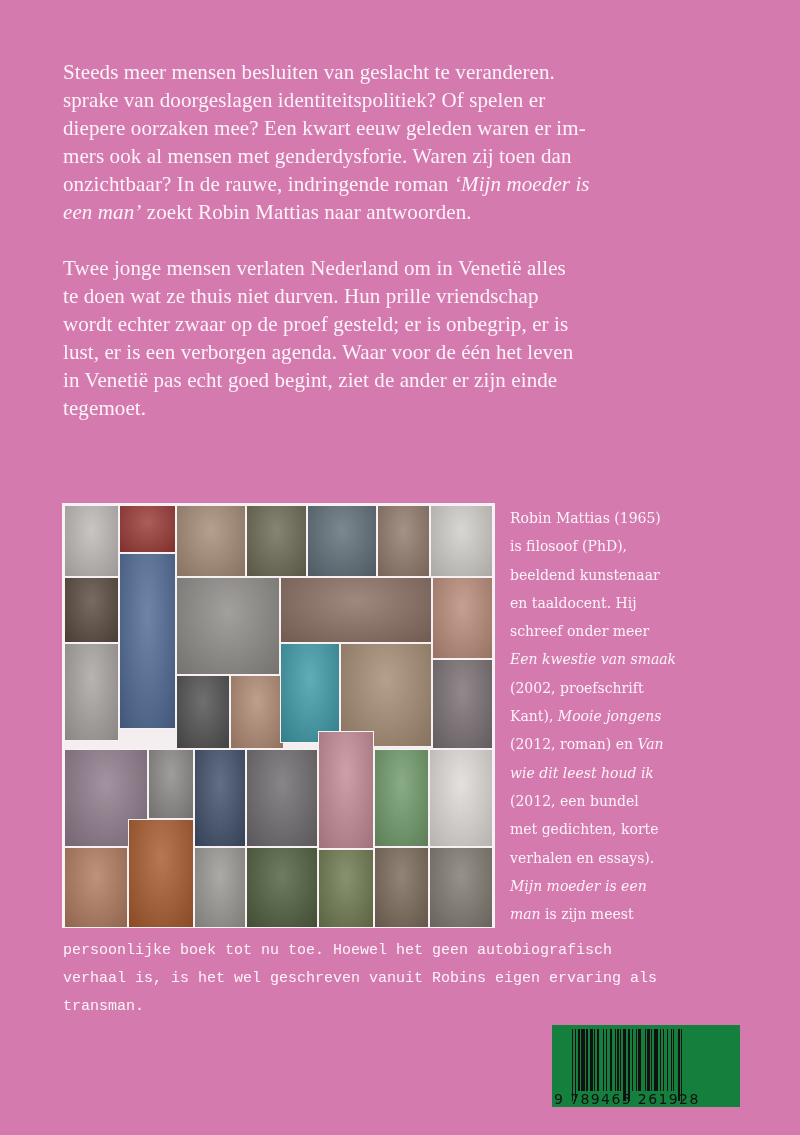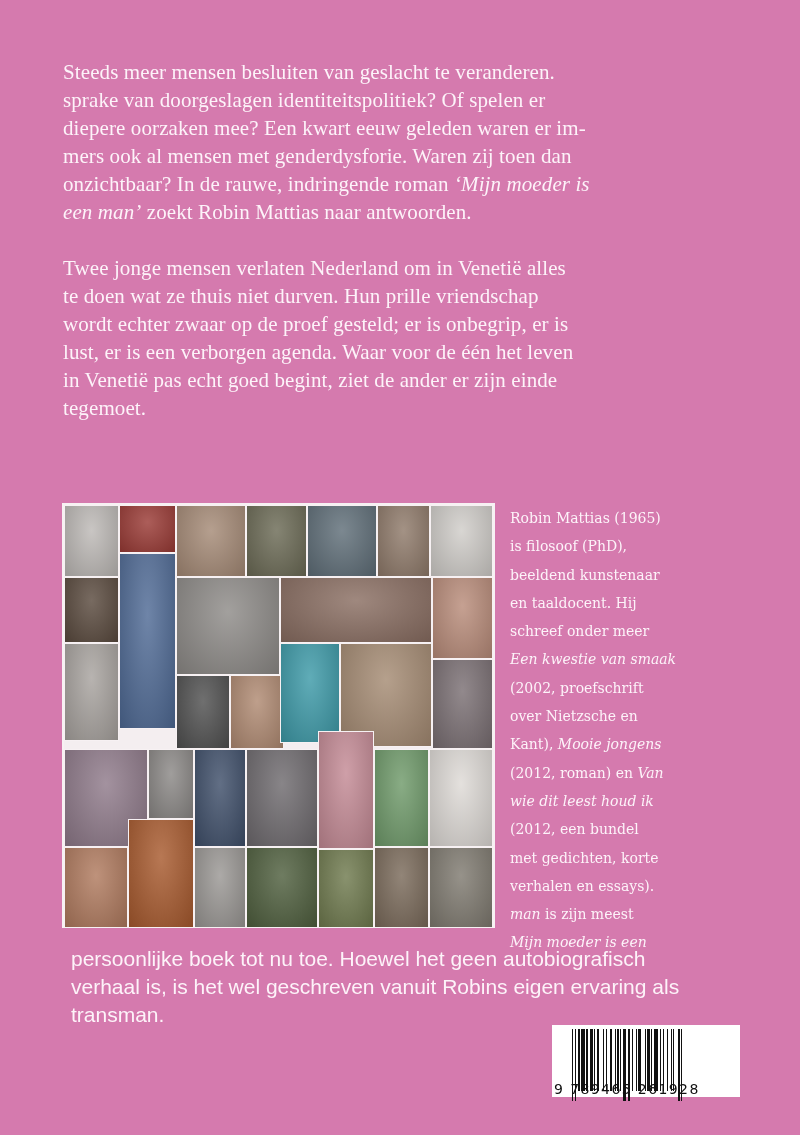--- a/index.html
+++ b/index.html
@@ -52,31 +52,31 @@
     width: 240px;
     font-family: "DejaVu Serif", serif;
     font-size: 14px;
     line-height: 28.3px;
     margin: 0;
   }
   .bio-tail {
     position: absolute;
     left: 63px; top: 937px;
     width: 690px;
-    font-family: Liberation Sans, sans-serif;
-    font-size: 21px;
+    font-family: Liberation Mono, monospace;
+    font-size: 15px;
     line-height: 28px;
-    margin: 8px;
+    margin: 0;
   }
 
   .barcode {
     position: absolute;
     left: 552px; top: 1025px;
-    width: 188px; height: 72px;
-    background: #ffffff;
+    width: 188px; height: 82px;
+    background: #15803d;
   }
   .bars {
     position: absolute;
     left: 20px; top: 4px;
     width: 160px; height: 62px;
     display: flex;
     align-items: flex-start;
   }
   .bars span { display: block; background: #111; height: 62px; }
   .bars span.long { height: 72px; }
@@ -147,29 +147,28 @@
   </div>
 
 <div class="bio" id="bio">
     <span class="line"><span>Robin Mattias (1965)</span></span>
     <span class="line"><span>is filosoof (PhD),</span></span>
     <span class="line"><span>beeldend kunstenaar</span></span>
     <span class="line"><span>en taaldocent. Hij</span></span>
     <span class="line"><span>schreef onder meer</span></span>
     <span class="line"><i>Een kwestie van smaak</i></span>
     <span class="line"><span>(2002, proefschrift</span></span>
-    <span class="line"><span>over Nietzsche en</span></span>
     <span class="line"><span>Kant), </span><i>Mooie jongens</i></span>
     <span class="line"><span>(2012, roman) en </span><i>Van</i></span>
     <span class="line"><i>wie dit leest houd ik</i></span>
     <span class="line"><span>(2012, een bundel</span></span>
     <span class="line"><span>met gedichten, korte</span></span>
     <span class="line"><span>verhalen en essays).</span></span>
+    <span class="line"><i>Mijn moeder is een</i></span>
     <span class="line"><i>man</i><span> is zijn meest</span></span>
-    <span class="line"><i>Mijn moeder is een</i></span>
   </div>
 
 <div class="bio-tail">
   <span class="line">persoonlijke boek tot nu toe. Hoewel het geen autobiografisch</span>
   <span class="line">verhaal is, is het wel geschreven vanuit Robins eigen ervaring als</span>
   <span class="line">transman.</span>
 </div>
 
 <div class="barcode">
   <div class="bars" id="bars">

